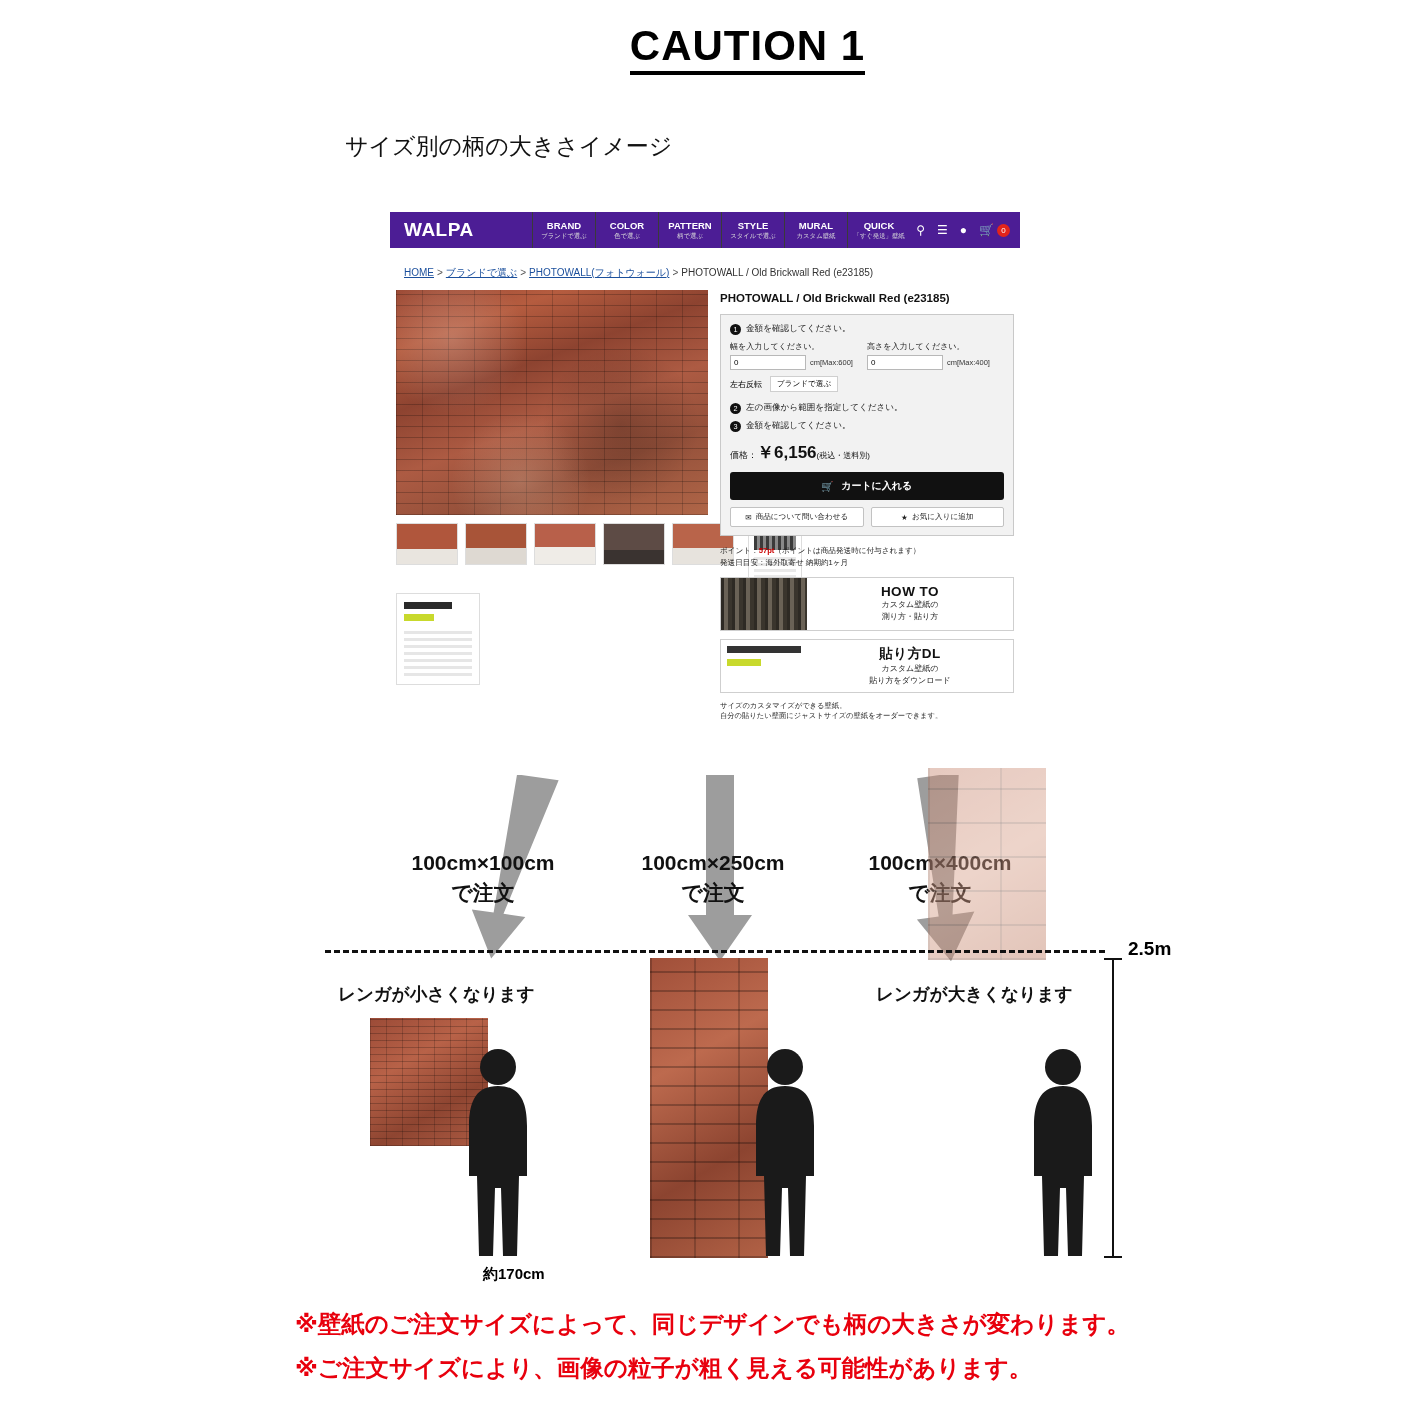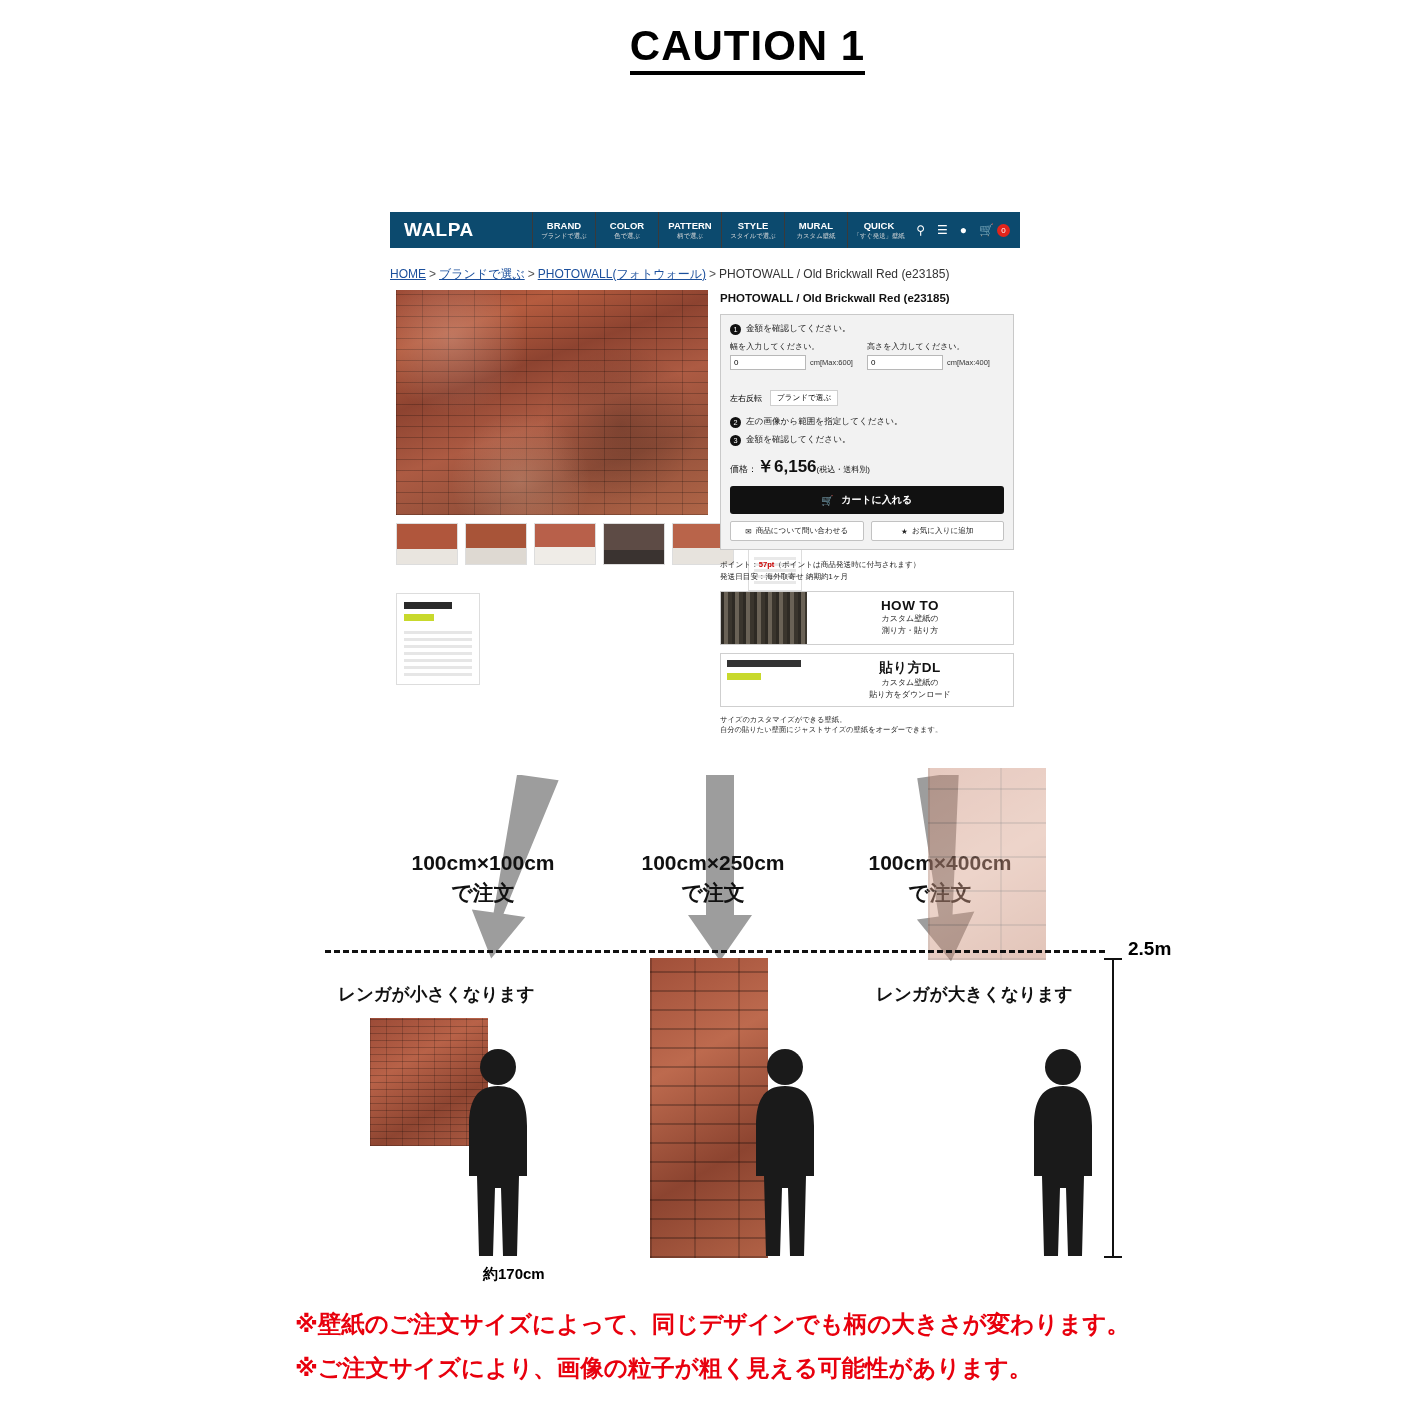--- a/index.html
+++ b/index.html
@@ -28,21 +28,21 @@
     color:#111;
   }
 
   
   .shot{
     position:absolute;left:390px;top:212px;width:630px;height:550px;
     background:#fff;
   }
   .topbar{
     position:absolute;left:0;top:0;width:630px;height:36px;
-    background:#0c4a6e;color:#fff;display:flex;align-items:center;
+    background:#4c1d95;color:#fff;display:flex;align-items:center;
   }
   .logo{font-size:19px;font-weight:bold;letter-spacing:.5px;padding-left:14px;width:128px;}
   .navitem{
     width:62px;text-align:center;border-left:1px solid #3a3a3a;
     height:36px;display:flex;flex-direction:column;justify-content:center;
   }
   .navitem .n1{font-size:9.5px;font-weight:bold;line-height:1.15;}
   .navitem .n2{font-size:6.4px;line-height:1.2;color:#dcdcdc;}
   .navitem.q .n1{color:#ffffff;}
   .navicons{
@@ -50,21 +50,21 @@
   }
   .navicons .ic{font-size:12px;color:#fff;}
   .cartwrap{position:relative;display:flex;align-items:center;}
   .cartbadge{
     background:#e2241b;color:#fff;border-radius:50%;
     width:13px;height:13px;font-size:8px;display:flex;align-items:center;justify-content:center;
     margin-left:3px;
   }
 
   .content{position:absolute;left:0;top:36px;width:630px;height:514px;background:#fff;}
-  .crumbs{position:absolute;left:0;top:18px;font-size:12px;color:#333;}
+  .crumbs{position:absolute;left:14px;top:18px;font-size:10px;color:#333;}
   .crumbs a{color:#1b4f9c;text-decoration:underline;}
   .crumbs .sep{color:#555;margin:0 3px;}
 
   
   .hero{
     position:absolute;left:6px;top:42px;width:312px;height:225px;
     background:
       repeating-linear-gradient(0deg, rgba(0,0,0,.22) 0 1px, rgba(0,0,0,0) 1px 11px),
       repeating-linear-gradient(90deg, rgba(0,0,0,.18) 0 1px, rgba(0,0,0,0) 1px 26px),
       linear-gradient(160deg,#9c4a35 0%,#b55c3f 18%,#8d4330 36%,#ad5b43 55%,#94503a 74%,#b06648 100%);
@@ -90,21 +90,21 @@
   }
   .fields{display:flex;}
   .fld{flex:1;}
   .fldlabel{font-size:8px;color:#222;margin-bottom:3px;}
   .fldrow{display:flex;align-items:center;gap:4px;}
   .fldrow input{
     width:76px;height:15px;border:1px solid #b8b8b8;background:#fff;font-size:8px;padding:0 3px;
     box-sizing:border-box;
   }
   .fldunit{font-size:7.5px;color:#333;}
-  .flip{display:flex;align-items:center;gap:8px;margin-top:20px;font-size:8px;}
+  .flip{display:flex;align-items:center;gap:8px;margin-top:6px;font-size:8px;}
   .flipbox{background:#fff;border:1px solid #cfcfcf;padding:2px 6px;font-size:7.6px;}
   .price{margin-top:9px;font-size:9px;color:#111;}
   .price b{font-size:17px;}
   .price .tax{font-size:8px;}
   .cart{
     margin-top:8px;height:28px;background:#111;color:#fff;border-radius:3px;
     display:flex;align-items:center;justify-content:center;gap:7px;font-size:10px;font-weight:bold;
   }
   .twobtn{display:flex;gap:7px;margin-top:7px;}
   .sbtn{
@@ -218,20 +218,21 @@
   .red2{top:1352px;}
 </style>
 </head>
 <body>
 
 <div class="page">
 
   <div class="title"><span>CAUTION 1</span></div>
 
   <div class="intro">
+    <div>サイズ別の柄の大きさイメージ</div>
   </div>
 
   <div class="shot">
 
     <div class="topbar">
       <div class="logo">WALPA</div>
 
       <div class="navitem">
         <div class="n1">BRAND</div>
         <div class="n2">ブランドで選ぶ</div>

